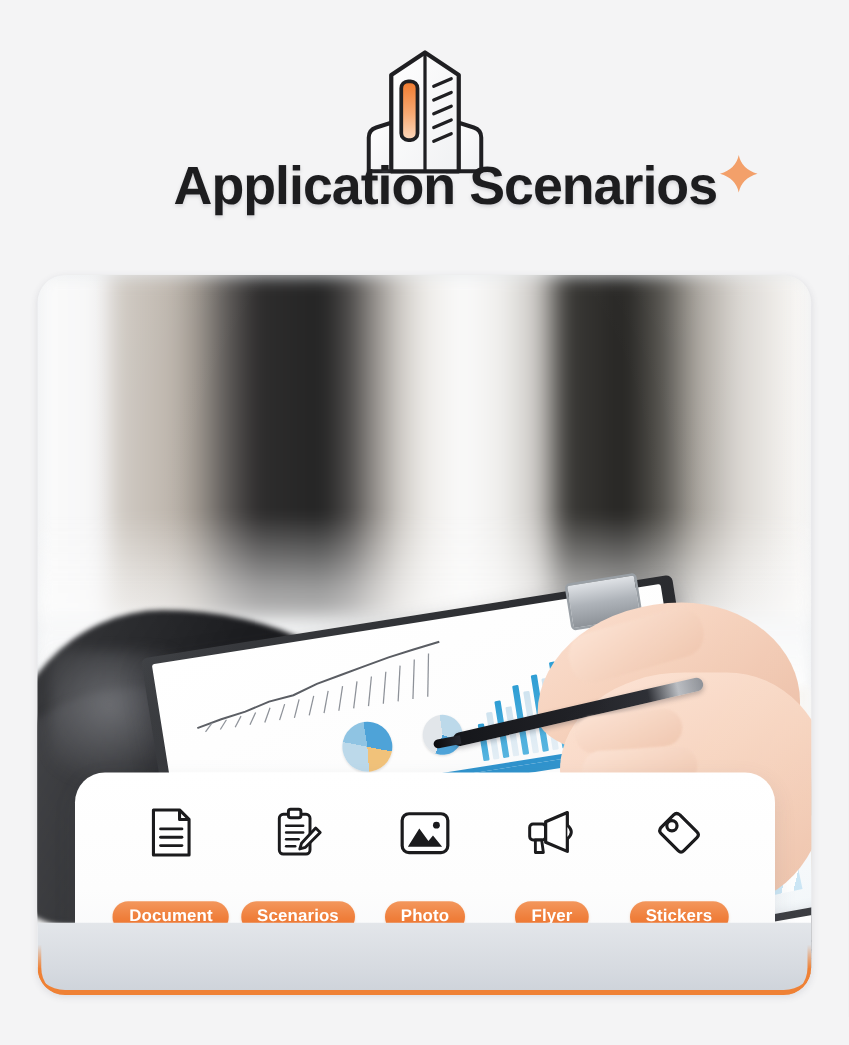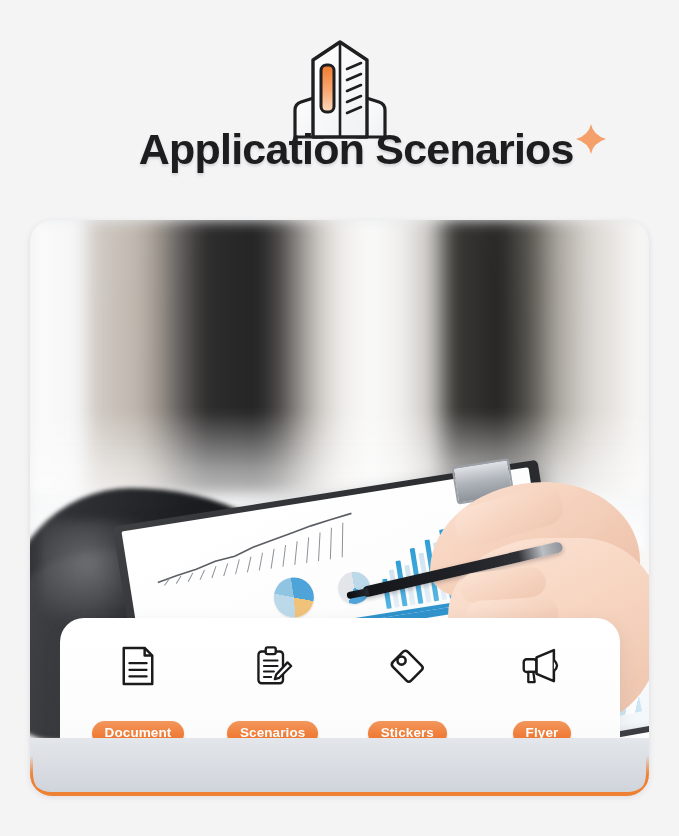--- a/index.html
+++ b/index.html
@@ -668,36 +668,46 @@
         <line x1="12" y1="17" x2="27" y2="17" stroke="#1b1b1d" stroke-width="2.2" stroke-linecap="round"></line>
         <line x1="12" y1="23" x2="27" y2="23" stroke="#1b1b1d" stroke-width="2.2" stroke-linecap="round"></line>
         <line x1="12" y1="29" x2="23" y2="29" stroke="#1b1b1d" stroke-width="2.2" stroke-linecap="round"></line>
         <line x1="12" y1="35" x2="20" y2="35" stroke="#1b1b1d" stroke-width="2.2" stroke-linecap="round"></line>
         <path d="M38 19 L42 23 L29 36 L24 37.5 L25.5 32.5 Z" fill="#fff" stroke="#1b1b1d" stroke-width="2.5" stroke-linejoin="round"></path>
       </svg>
     </div>
     <span class="chip">Scenarios</span>
   </div>
 
-
   <div class="feature-item">
     <div class="feature-icon">
-      <svg viewBox="0 0 44 44" width="40" height="40" aria-hidden="true">
-        <path d="M6.5 17.5 L17.5 6.5 Q20 4 23 6.5 L38 21.5 Q40.5 24 38 26.5 L26.5 38 Q24 40.5 21.5 38 L6.5 23 Q4 20.5 6.5 17.5 Z" fill="#fff" stroke="#1b1b1d" stroke-width="2.8" stroke-linejoin="round"></path>
-        <circle cx="16" cy="16" r="4.5" fill="#fff" stroke="#1b1b1d" stroke-width="2.8"></circle>
+      <svg viewBox="0 0 46 40" width="42" height="37" aria-hidden="true">
+        <rect x="3" y="3" width="40" height="34" rx="6" fill="#fff" stroke="#1b1b1d" stroke-width="2.8"></rect>
+        <circle cx="33" cy="13" r="3" fill="#1b1b1d"></circle>
+        <path d="M8 32 L18 16 L26 27 L30 22 L38 32 Z" fill="#1b1b1d"></path>
       </svg>
     </div>
-    <span class="chip">Stickers</span>
+    <span class="chip">Photo</span>
   </div>
 
   <div class="feature-item">
     <div class="feature-icon">
       <svg viewBox="0 0 46 42" width="42" height="39" aria-hidden="true">
         <rect x="3" y="13" width="14" height="14" rx="3" fill="#fff" stroke="#1b1b1d" stroke-width="2.6"></rect>
         <path d="M17 11 L36 3 L36 37 L17 29 Z" fill="#fff" stroke="#1b1b1d" stroke-width="2.8" stroke-linejoin="round"></path>
         <path d="M36 14 Q43 20 36 26" fill="#fff" stroke="#1b1b1d" stroke-width="2.6" stroke-linejoin="round"></path>
         <path d="M8 27 L8 38 L15 38 L13.5 27 Z" fill="#fff" stroke="#1b1b1d" stroke-width="2.5" stroke-linejoin="round"></path>
       </svg>
     </div>
     <span class="chip">Flyer</span>
   </div>
 
+  <div class="feature-item">
+    <div class="feature-icon">
+      <svg viewBox="0 0 44 44" width="40" height="40" aria-hidden="true">
+        <path d="M6.5 17.5 L17.5 6.5 Q20 4 23 6.5 L38 21.5 Q40.5 24 38 26.5 L26.5 38 Q24 40.5 21.5 38 L6.5 23 Q4 20.5 6.5 17.5 Z" fill="#fff" stroke="#1b1b1d" stroke-width="2.8" stroke-linejoin="round"></path>
+        <circle cx="16" cy="16" r="4.5" fill="#fff" stroke="#1b1b1d" stroke-width="2.8"></circle>
+      </svg>
+    </div>
+    <span class="chip">Stickers</span>
+  </div>
+
 </div>
 
 </body></html>

